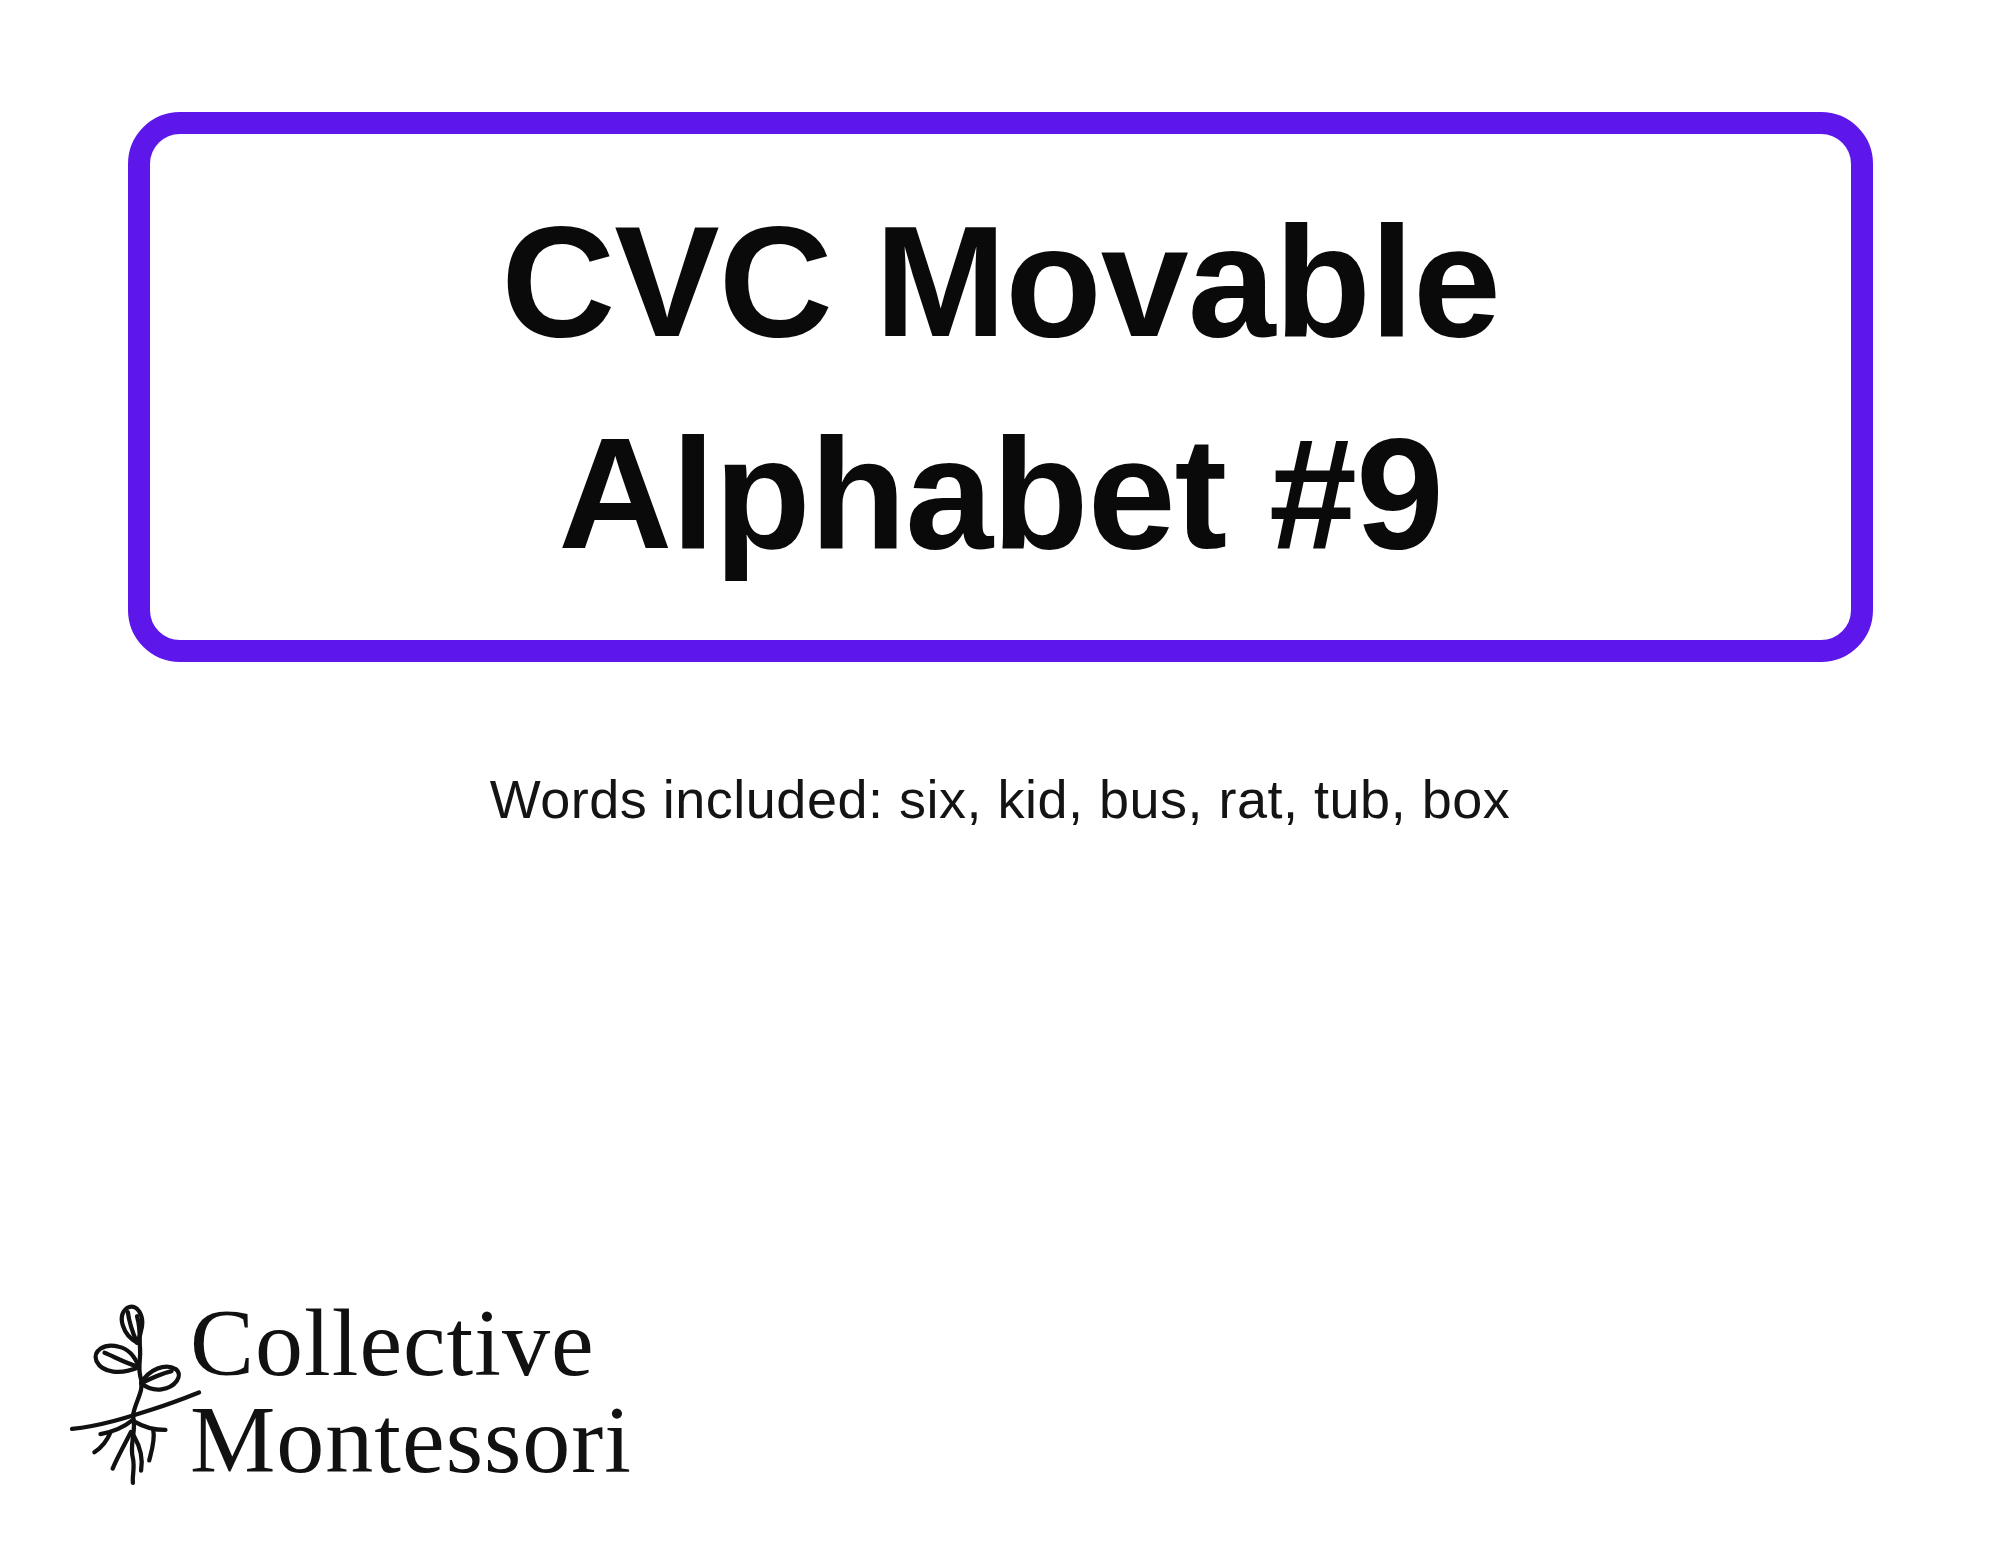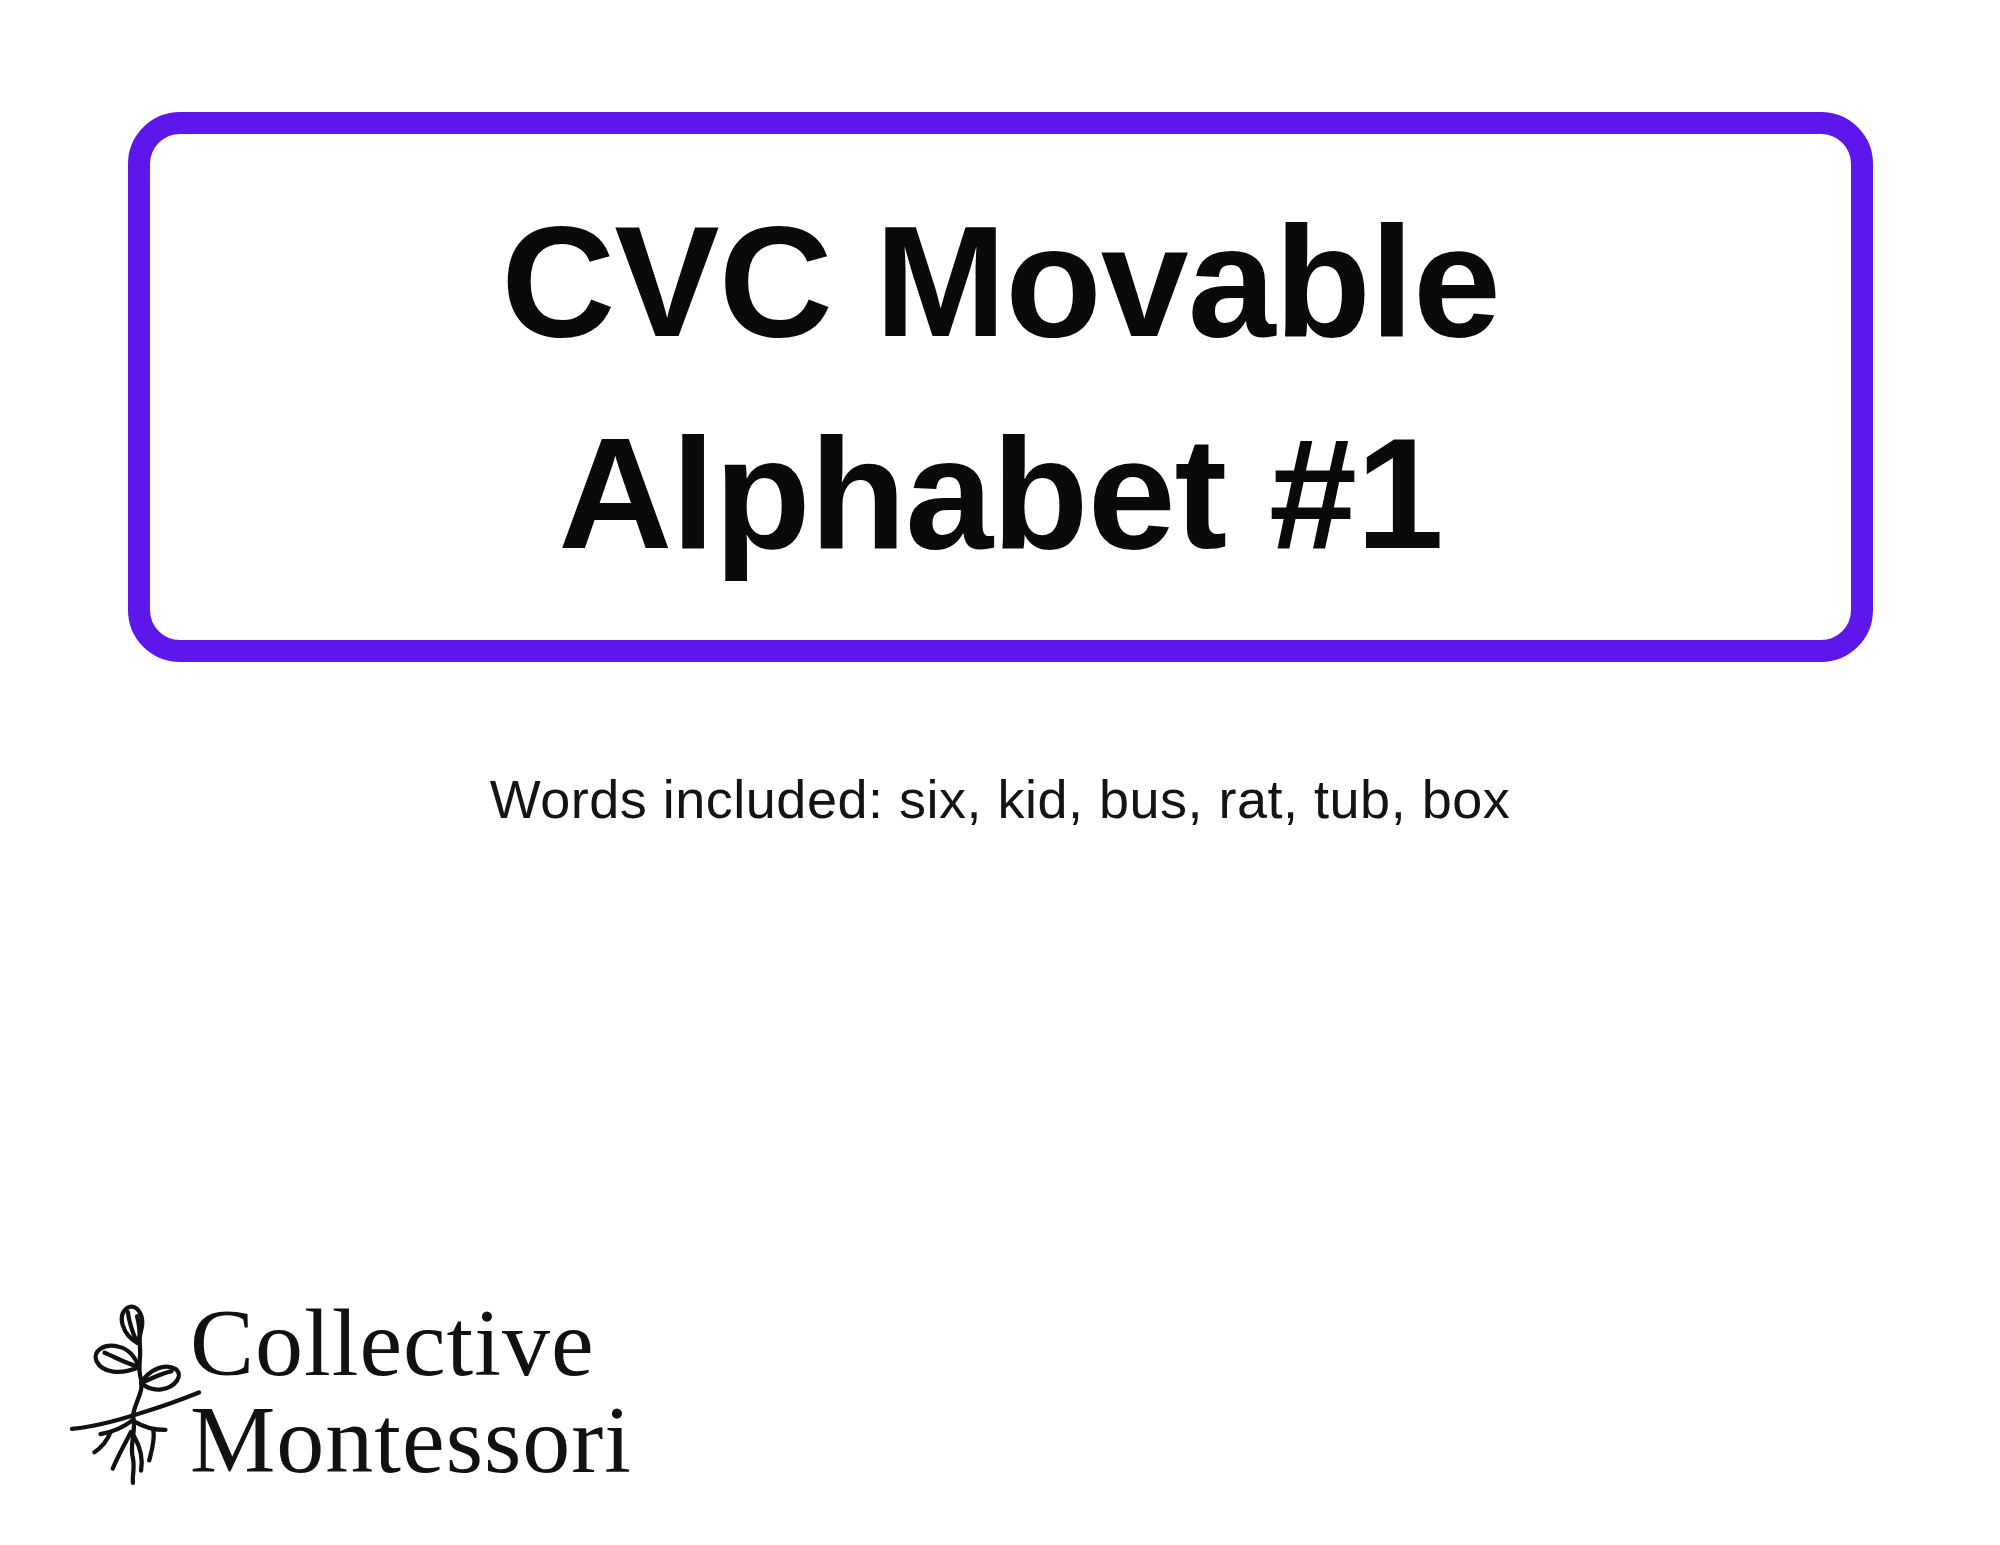--- a/index.html
+++ b/index.html
@@ -89,21 +89,21 @@
     white-space: nowrap;
   }
 </style>
 </head>
 <body>
 
 <div class="page">
 
   <div class="title-card">
     <div class="title-line">CVC Movable</div>
-    <div class="title-line">Alphabet #1</div>
+    <div class="title-line">Alphabet #9</div>
   </div>
 
   <div class="subtitle">Words included: six, kid, bus, rat, tub, box</div>
 
   <div class="logo">
     <svg class="logo-icon" viewBox="0 0 130 185" xmlns="http://www.w3.org/2000/svg" aria-hidden="true">
 
       <path d="M66,12 C70,26 68,34 69,44 C70,56 66,62 70,74 C73,86 64,96 62,110"></path>
 
       <path d="M66,38 C52,30 46,12 56,4 C66,-2 74,12 70,26 C69,31 68,35 66,38 Z"></path>

